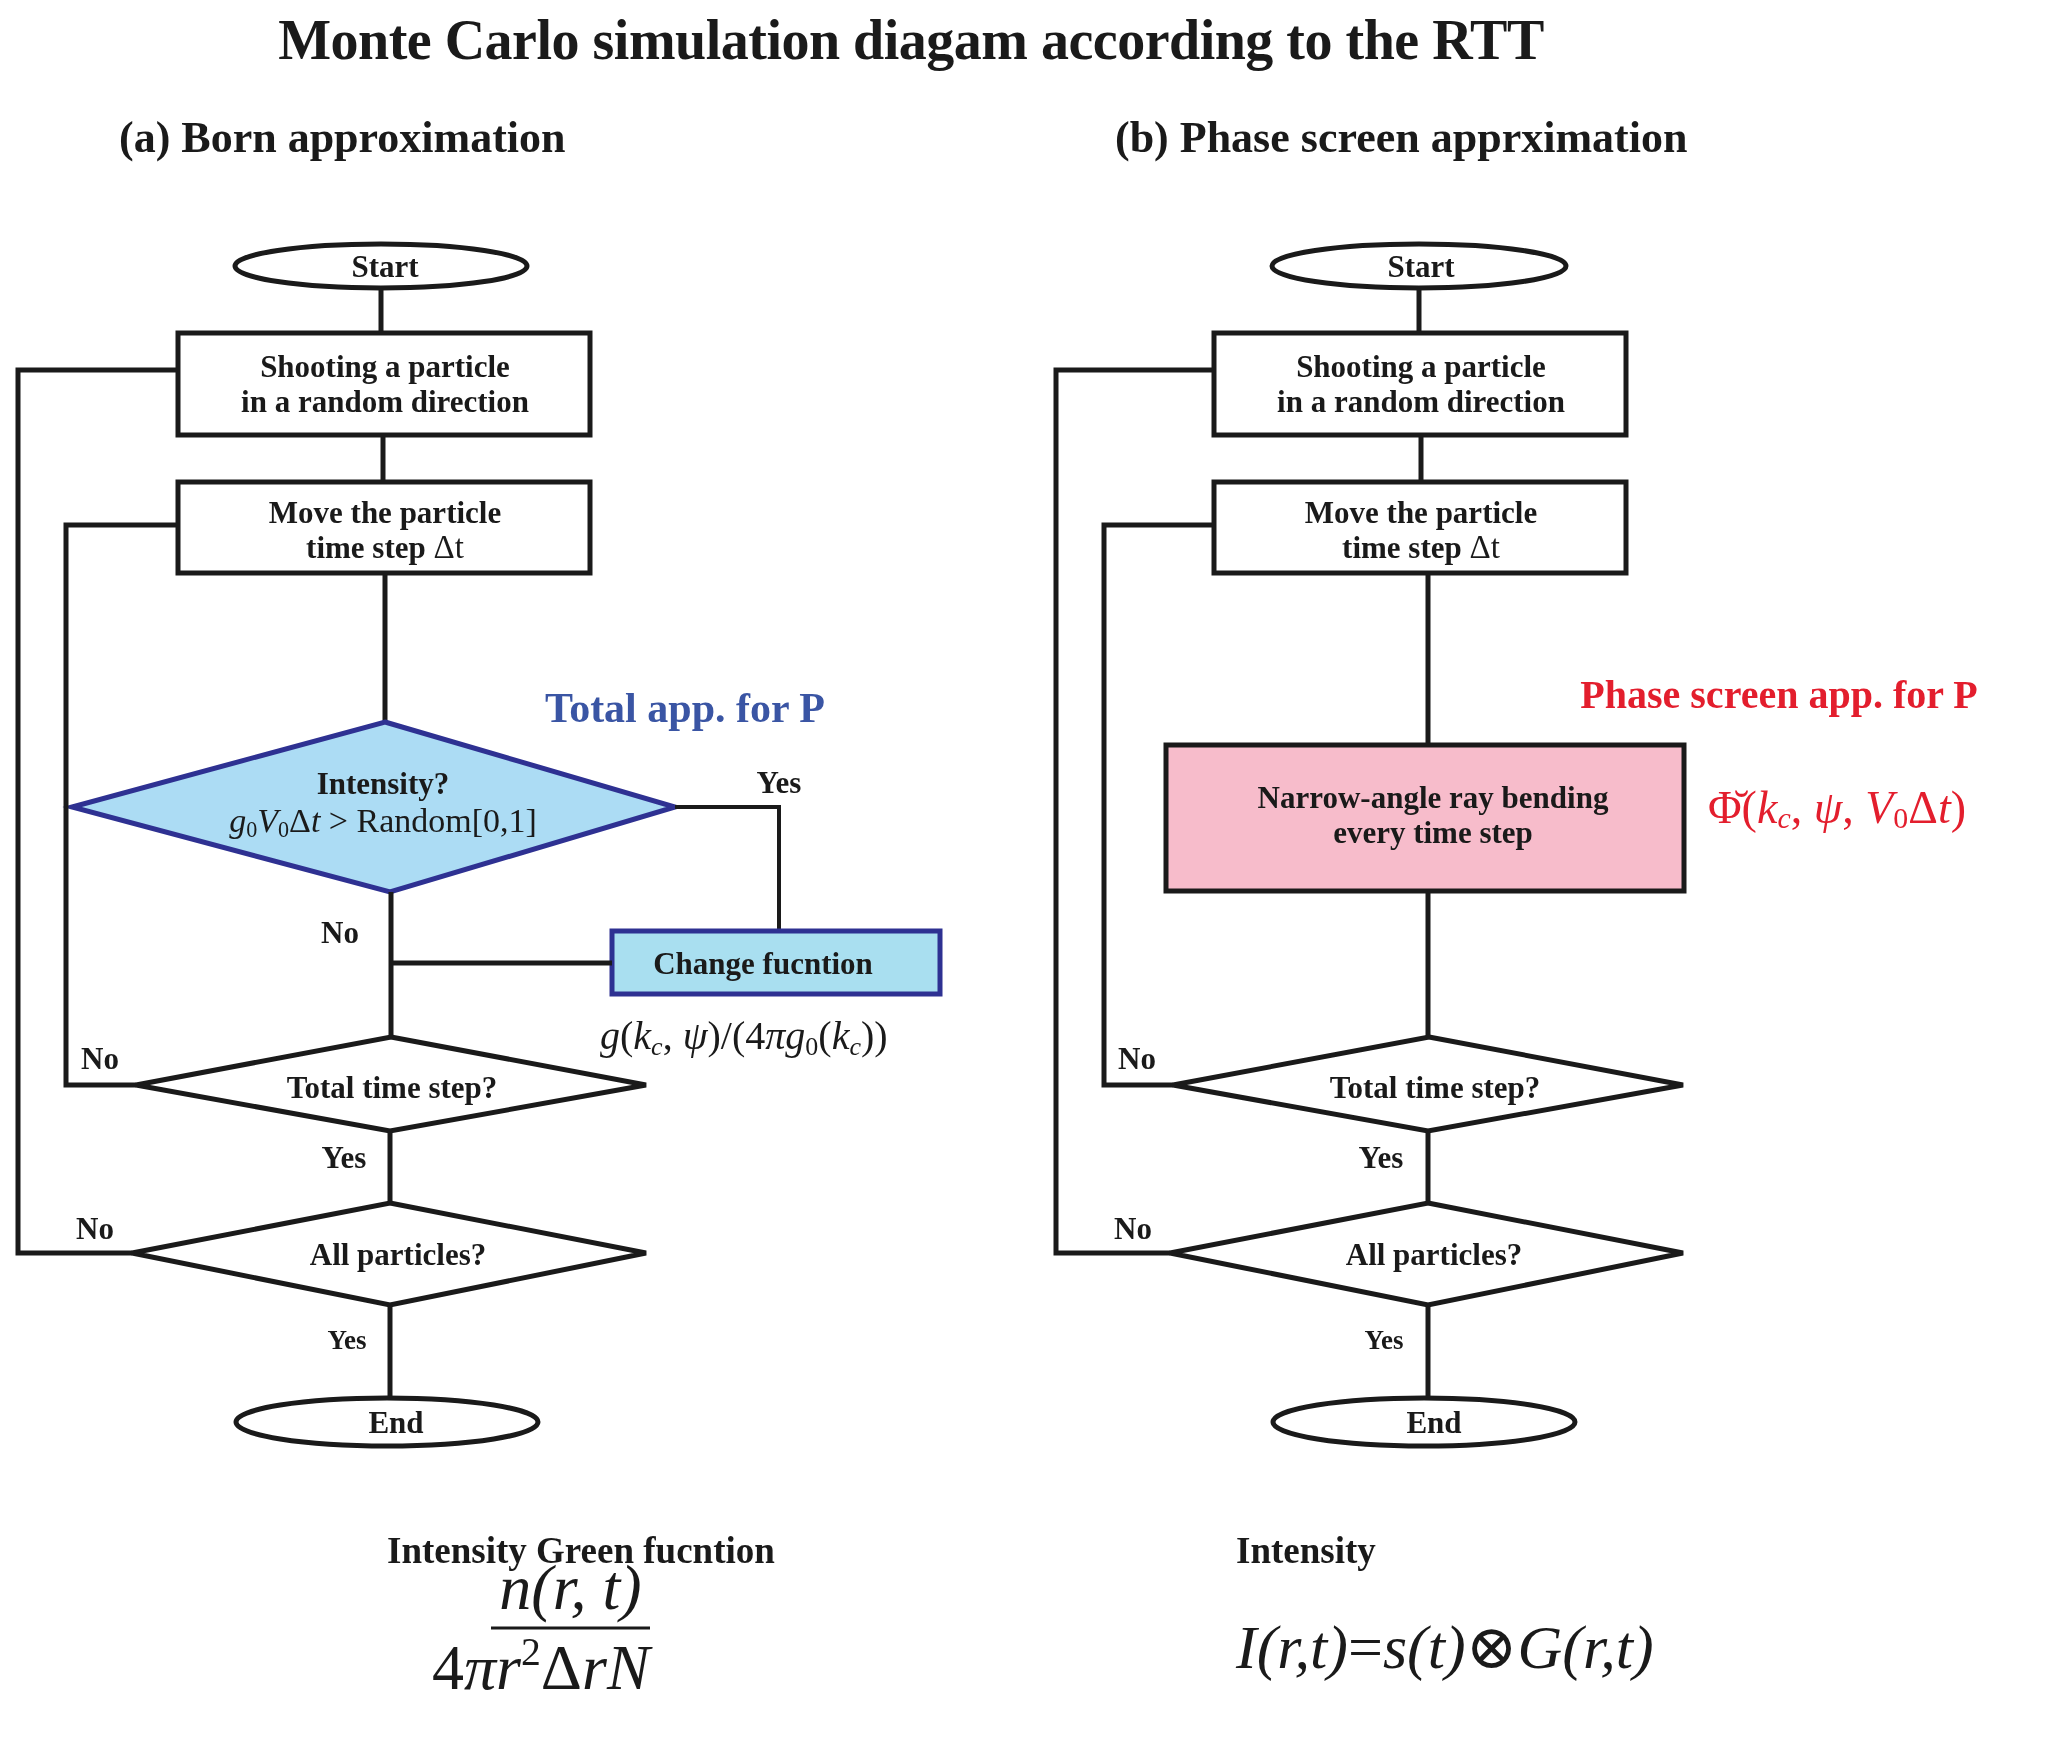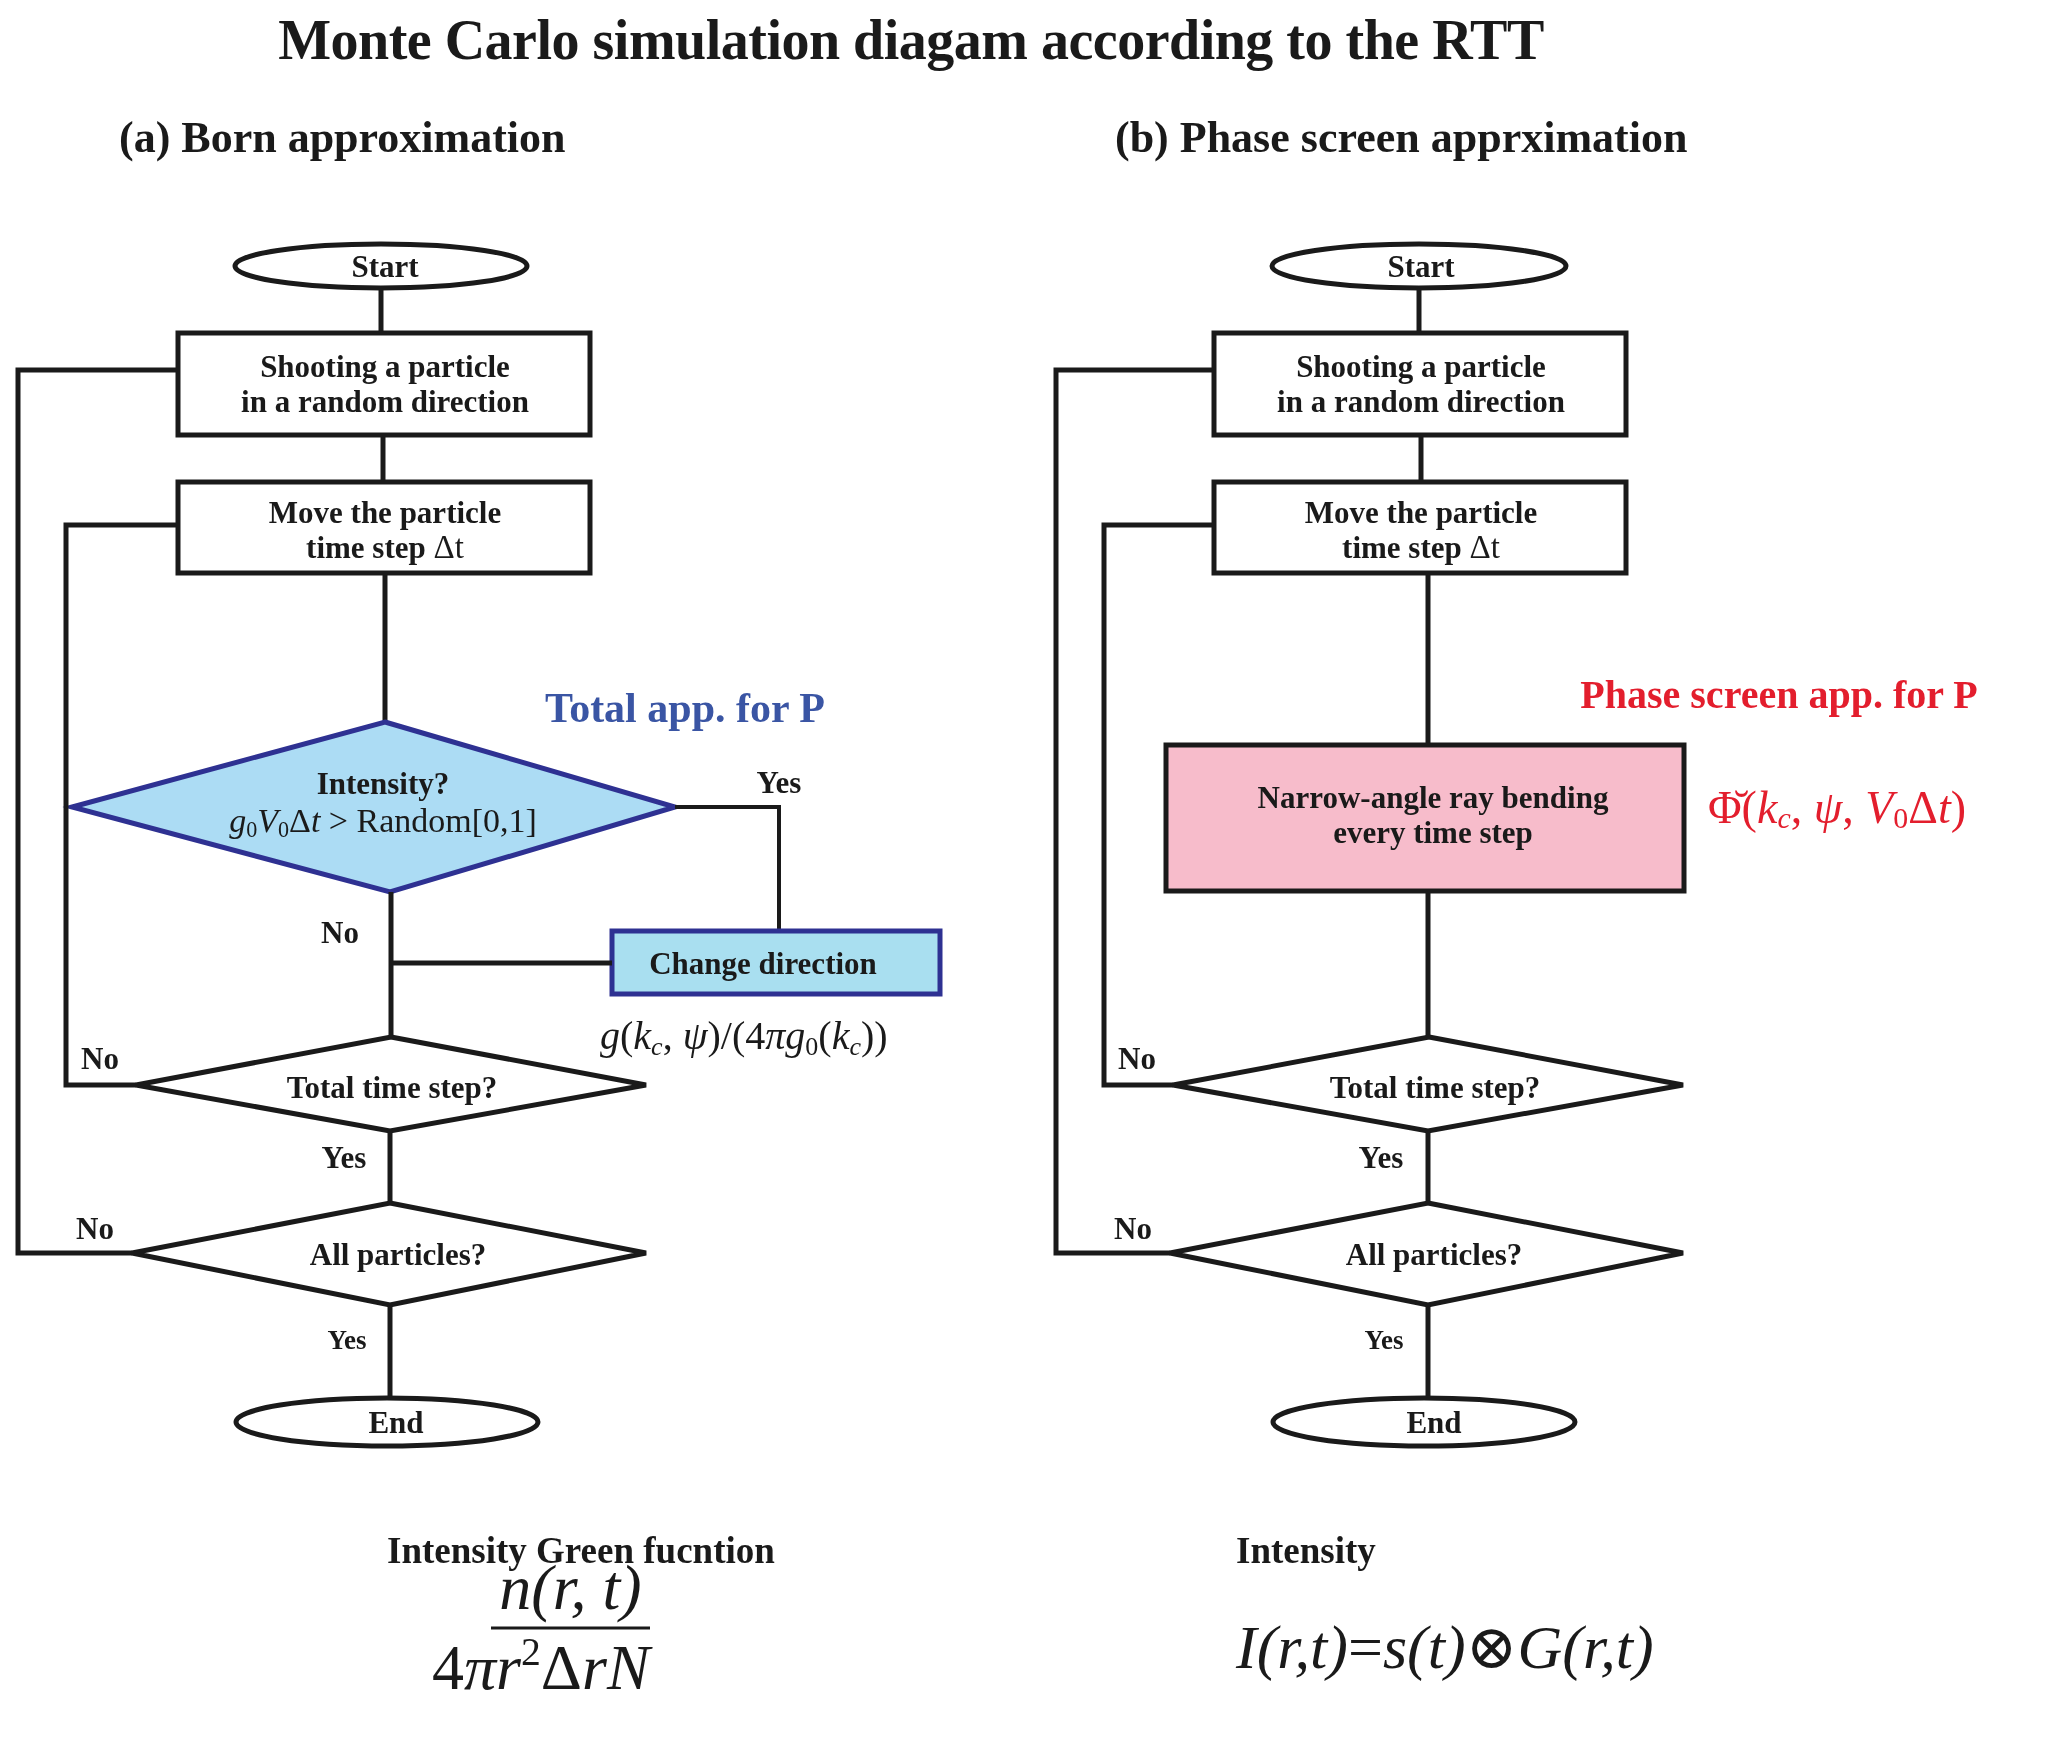--- a/index.html
+++ b/index.html
@@ -82,21 +82,21 @@
   <div>Move the particle</div>
   <div><span>time step </span><span class="math" style="font-size:33px;">Δt</span></div>
 </div>
 <div class="blue-note" style="left:685px; top:708px; color:#3a55a4;">Total app. for P</div>
 <div class="node-text" style="left:383px; top:808px;">
   <div>Intensity?</div>
   <div class="math" style="font-size:34px; line-height:40px;"><i>g</i><sub>0</sub><i>V</i><sub>0</sub>Δ<i>t</i> &gt; Random[0,1]</div>
 </div>
 <div class="lbl" style="left:779px; top:783px;">Yes</div>
 <div class="lbl" style="left:340px; top:933px;">No</div>
-<div class="node-text" style="left:763px; top:963px;">Change direction</div>
+<div class="node-text" style="left:763px; top:963px;">Change fucntion</div>
 <div class="formula" style="left:600px; top:1037px;"><i>g</i>(<i>k</i><sub><i>c</i></sub>, <i>ψ</i>)/(4<i>πg</i><sub>0</sub>(<i>k</i><sub><i>c</i></sub>))</div>
 <div class="node-text" style="left:392px; top:1087px;">Total time step?</div>
 <div class="lbl" style="left:100px; top:1059px;">No</div>
 <div class="lbl" style="left:344px; top:1158px;">Yes</div>
 <div class="node-text" style="left:398px; top:1254px;">All particles?</div>
 <div class="lbl" style="left:95px; top:1229px;">No</div>
 <div class="lbl small" style="left:347px; top:1340px;">Yes</div>
 <div class="node-text" style="left:396px; top:1422px;">End</div>
 
 <div class="node-text" style="left:1421px; top:266px;">Start</div>

